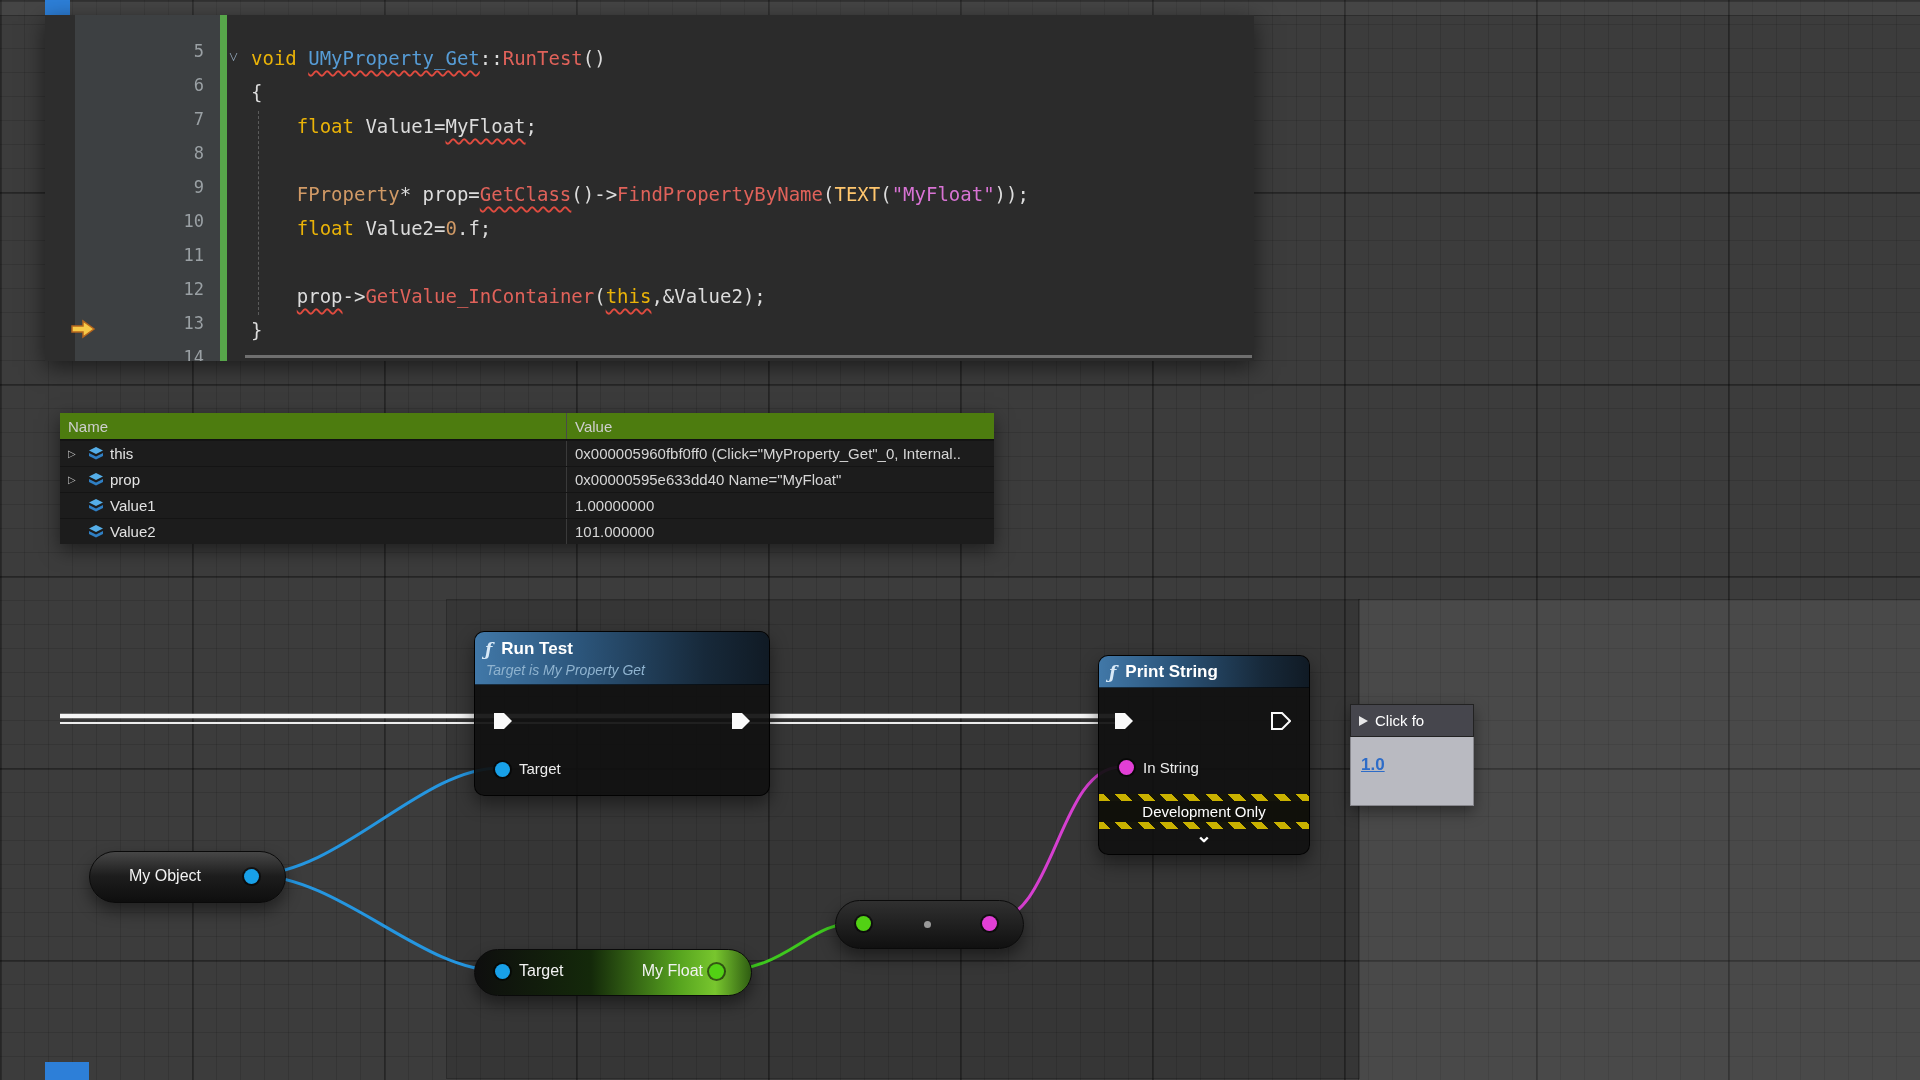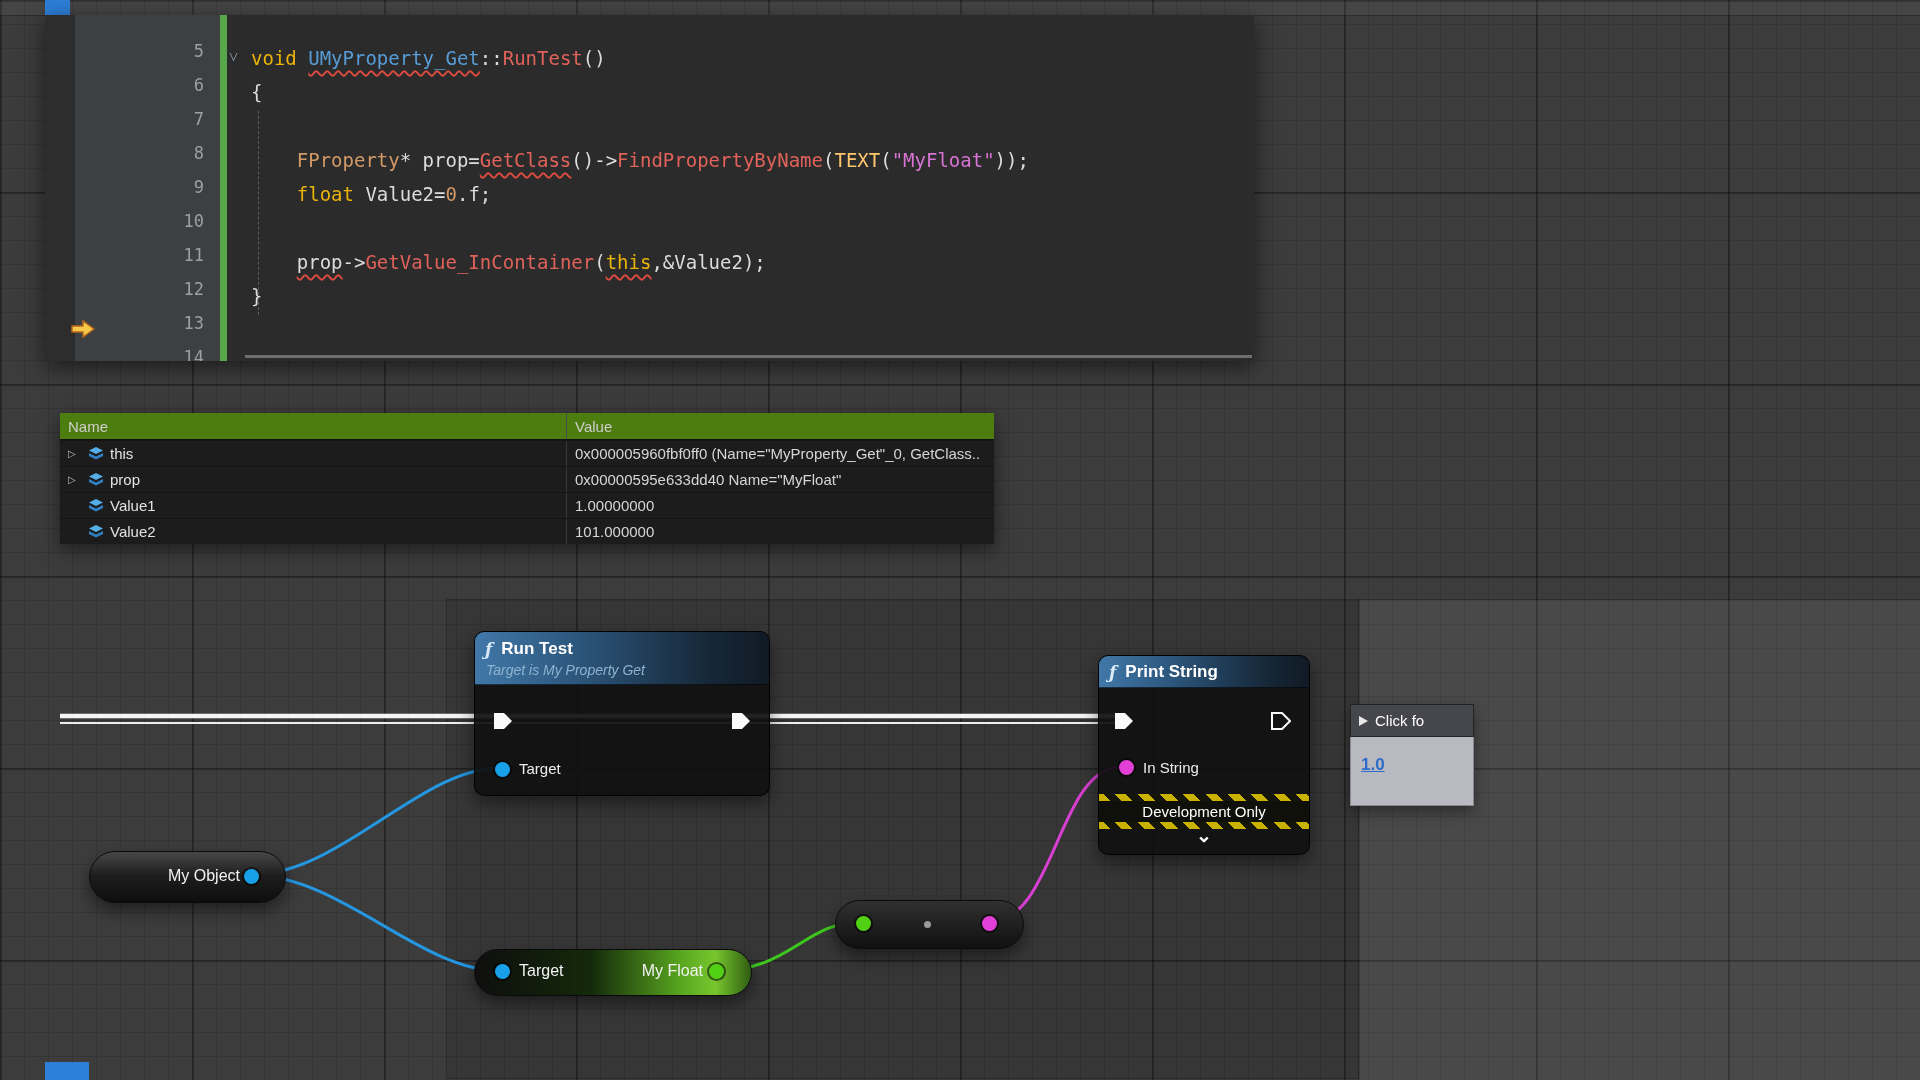--- a/index.html
+++ b/index.html
@@ -128,21 +128,21 @@
     <span class="pin-label" style="left:44px;top:103px;">In String</span>
     <div class="dev-banner">
       <div class="hz"></div>
       <div class="dev-label">Development Only</div>
       <div class="hz"></div>
     </div>
     <div class="expand-chevron">⌄</div>
   </div>
 
   <div class="pill myobject" style="left:89px;top:851px;width:195px;height:50px;">
-    <span class="pill-label" style="left:0;width:150px;top:15px;text-align:right;">My Object</span>
+    <span class="pill-label" style="left:0;width:150px;top:15px;text-align:center;">My Object</span>
     <span class="pin" style="left:154px;top:17px;background:#18a0e8;"></span>
   </div>
 
   <div class="pill getter" style="left:474px;top:949px;width:276px;height:45px;">
     <span class="pin" style="left:20px;top:14px;background:#18a0e8;"></span>
     <span class="pill-label" style="left:44px;top:12px;">Target</span>
     <span class="pill-label" style="right:48px;top:12px;">My Float</span>
     <span class="pin" style="left:234px;top:14px;background:#52d114;"></span>
   </div>
 
@@ -174,20 +174,21 @@
         <div class="ln">11</div>
         <div class="ln">12</div>
         <div class="ln">13</div>
         <div class="ln">14</div>
       </div>
     <div class="vcs-bar"></div>
     <div class="code-area">
       <div class="indent-guide"></div>
     <div class="code-line"><span class="fold">˅</span><span class="tok kw">void </span><span class="tok type sq">UMyProperty_Get</span><span class="tok pl">::</span><span class="tok err">RunTest</span><span class="tok pl">()</span></div>
         <div class="code-line"><span class="tok pl">{</span></div>
+        <div class="code-line"><span class="tok pl">    </span><span class="tok kw">float </span><span class="tok pl">Value1=</span><span class="tok pl sq">MyFloat</span><span class="tok pl">;</span></div>
         <div class="code-line"></div>
         <div class="code-line"><span class="tok pl">    </span><span class="tok typ2">FProperty</span><span class="tok pl">* prop=</span><span class="tok err sq">GetClass</span><span class="tok pl">()-&gt;</span><span class="tok err">FindPropertyByName</span><span class="tok pl">(</span><span class="tok macro">TEXT</span><span class="tok pl">(</span><span class="tok str">"MyFloat"</span><span class="tok pl">));</span></div>
         <div class="code-line"><span class="tok pl">    </span><span class="tok kw">float </span><span class="tok pl">Value2=</span><span class="tok num">0</span><span class="tok pl">.f;</span></div>
         <div class="code-line"></div>
         <div class="code-line"><span class="tok pl">    </span><span class="tok pl sq">prop</span><span class="tok pl">-&gt;</span><span class="tok err">GetValue_InContainer</span><span class="tok pl">(</span><span class="tok kw sq">this</span><span class="tok pl">,&amp;Value2);</span></div>
         <div class="code-line"><span class="tok pl">}</span></div>
         <div class="code-line"></div>
       </div>
     <svg class="exec-arrow" width="26" height="20">
       <path d="M2 7 H13 V2 L24 10 13 18 V13 H2 Z" fill="#f7c948" stroke="#b5651d" stroke-width="1.5"></path>
@@ -205,21 +206,21 @@
           <div class="wname">
             <span class="warrow">▷</span>
             <span class="wicon">
               <svg width="16" height="14" viewBox="0 0 16 14">
                 <path d="M8 0 L15 3.5 8 7 1 3.5 Z" fill="#55aee8"></path>
                 <path d="M1 6 L8 9.5 15 6 V9 L8 12.5 1 9 Z" fill="#2f7fc4"></path>
               </svg>
             </span>
             <span>this</span>
           </div>
-          <div class="wvalue">0x000005960fbf0ff0 (Name="MyProperty_Get"_0, GetClass..</div>
+          <div class="wvalue">0x000005960fbf0ff0 (Click="MyProperty_Get"_0, Internal..</div>
         </div>
         <div class="wrow">
           <div class="wname">
             <span class="warrow">▷</span>
             <span class="wicon">
               <svg width="16" height="14" viewBox="0 0 16 14">
                 <path d="M8 0 L15 3.5 8 7 1 3.5 Z" fill="#55aee8"></path>
                 <path d="M1 6 L8 9.5 15 6 V9 L8 12.5 1 9 Z" fill="#2f7fc4"></path>
               </svg>
             </span>

